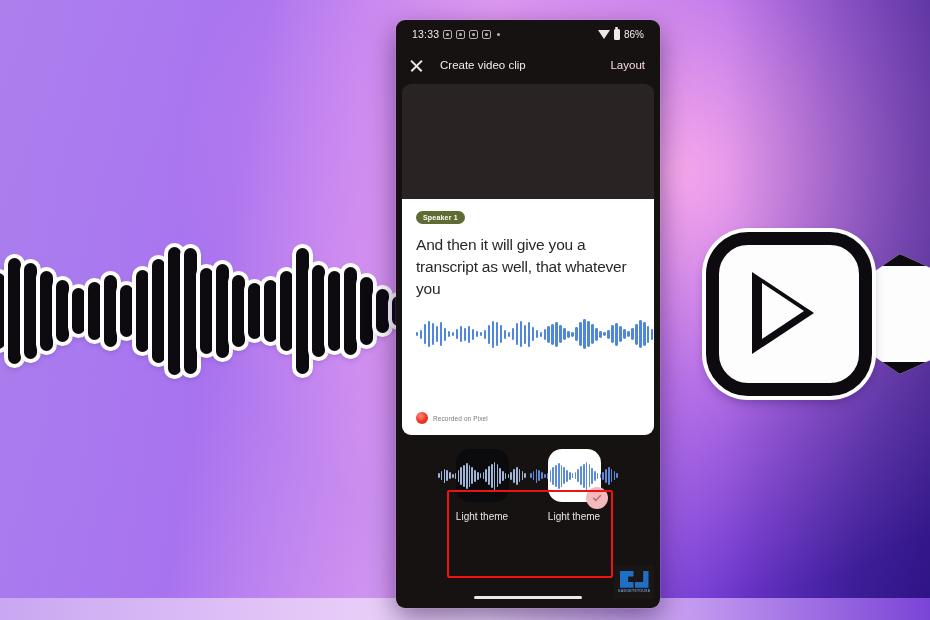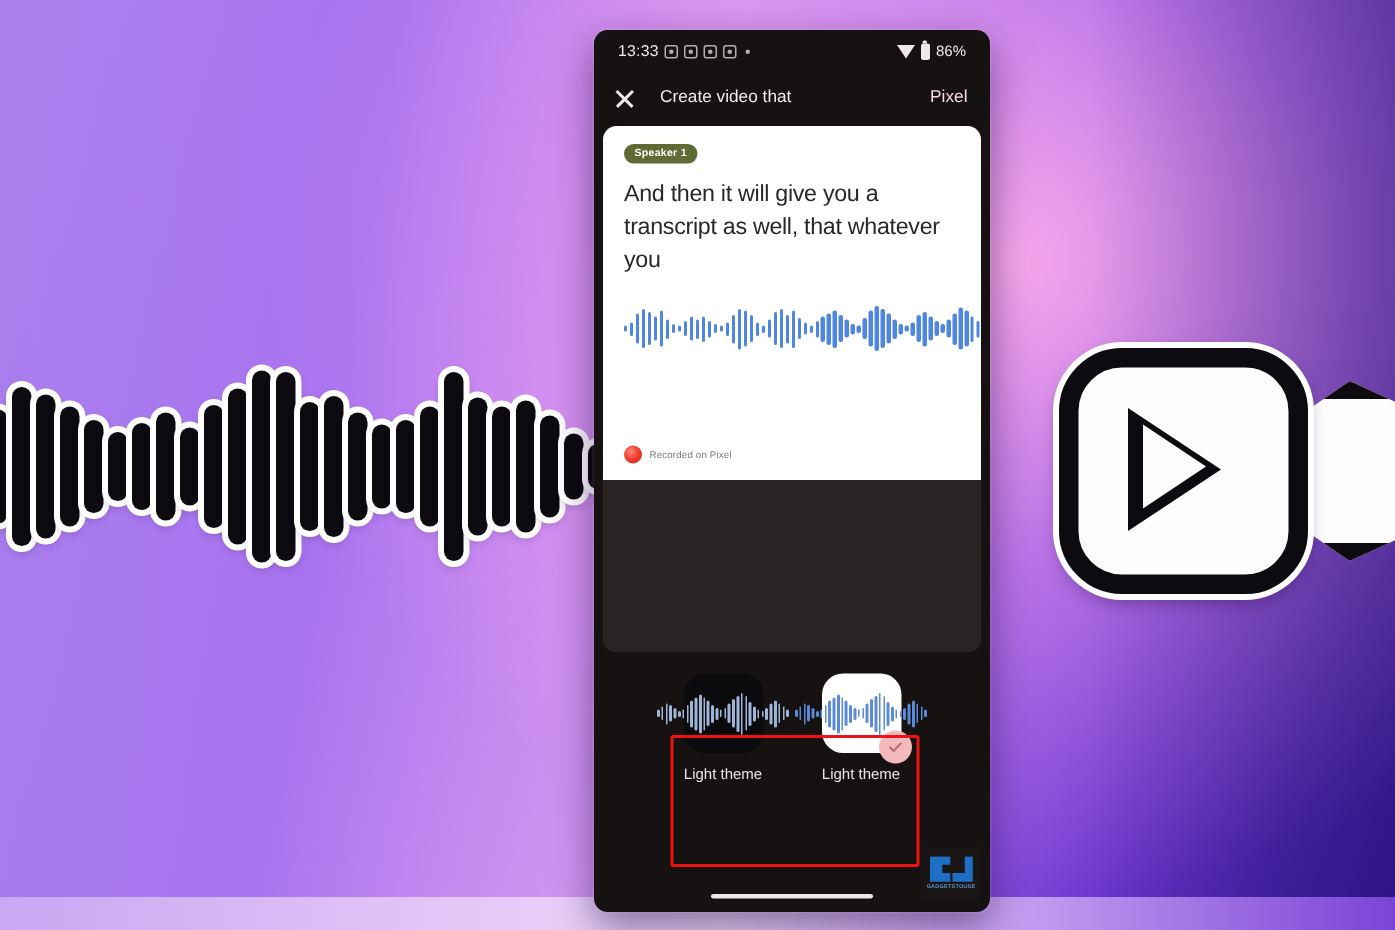--- a/index.html
+++ b/index.html
@@ -141,21 +141,21 @@
   #create-btn {
     margin-left:auto; font-size:11.5px; color:#f6d9dd; cursor:pointer; padding:3px 2px;
   }
 
   
   #stage {
     margin:2px 6px 0 6px;
     flex:0 0 351px;
     background:#2a2323;
     border-radius:9px;
-    display:flex; align-items:flex-start; justify-content:center;
+    display:flex; align-items:flex-end; justify-content:center;
     overflow:hidden;
   }
   #clip-card {
     width:100%; height:236px; background:#ffffff;
     display:flex; flex-direction:column;
     padding:12px 14px 0 14px;
   }
   #speaker-badge {
     align-self:flex-start;
     background:#5f6b33; color:#ffffff;
@@ -311,22 +311,22 @@
     </div>
     <div id="sb-right">
       <span id="sb-wifi"></span>
       <span id="sb-batt"></span>
       <span id="sb-pct">86%</span>
     </div>
   </div>
 
   <div id="appbar">
     <div id="close-x"></div>
-    <div id="appbar-title">Create video that</div>
-    <div id="create-btn">Pixel</div>
+    <div id="appbar-title">Create video clip</div>
+    <div id="create-btn">Layout</div>
   </div>
 
   <div id="stage">
     <div id="clip-card">
       <div id="speaker-badge">Speaker 1</div>
       <div id="transcript">And then it will give you a transcript as well, that whatever you</div>
       <div id="card-wave">
           <span class="cb" style="height: 4px; background: rgb(79, 134, 224);"></span>
           <span class="cb" style="height: 9px; background: rgb(79, 134, 224);"></span>
           <span class="cb" style="height: 20px; background: rgb(79, 134, 224);"></span>

